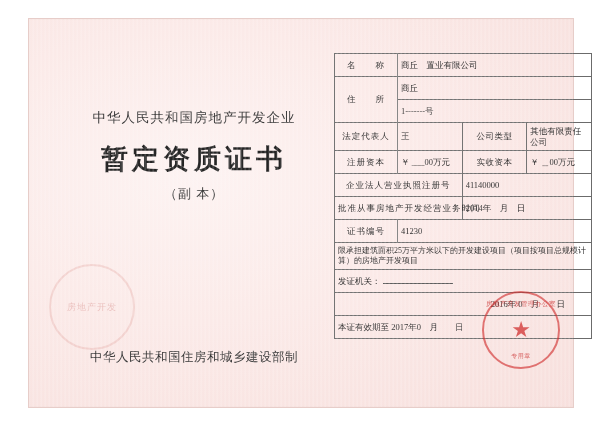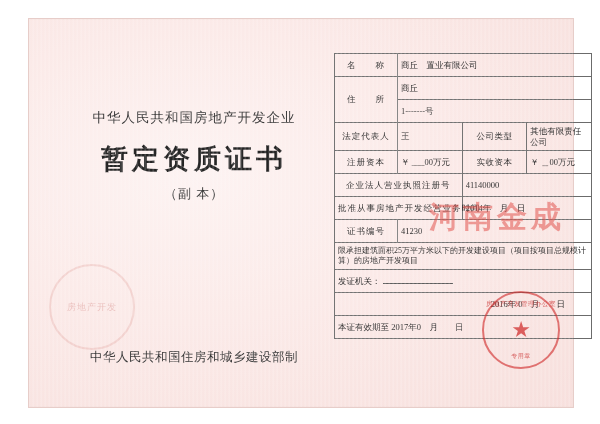--- a/index.html
+++ b/index.html
@@ -309,16 +309,15 @@
       </tbody>
         </table>
     </div>
 
     <div class="red-seal">
       <div class="arc-top">房地产开发管理办公室</div>
       <div class="star">★</div>
       <div class="arc-bottom">专用章</div>
     </div>
 
-    <div class="watermark">河南金成</div>
 
   </div>
 </div>
 
 </body></html>

